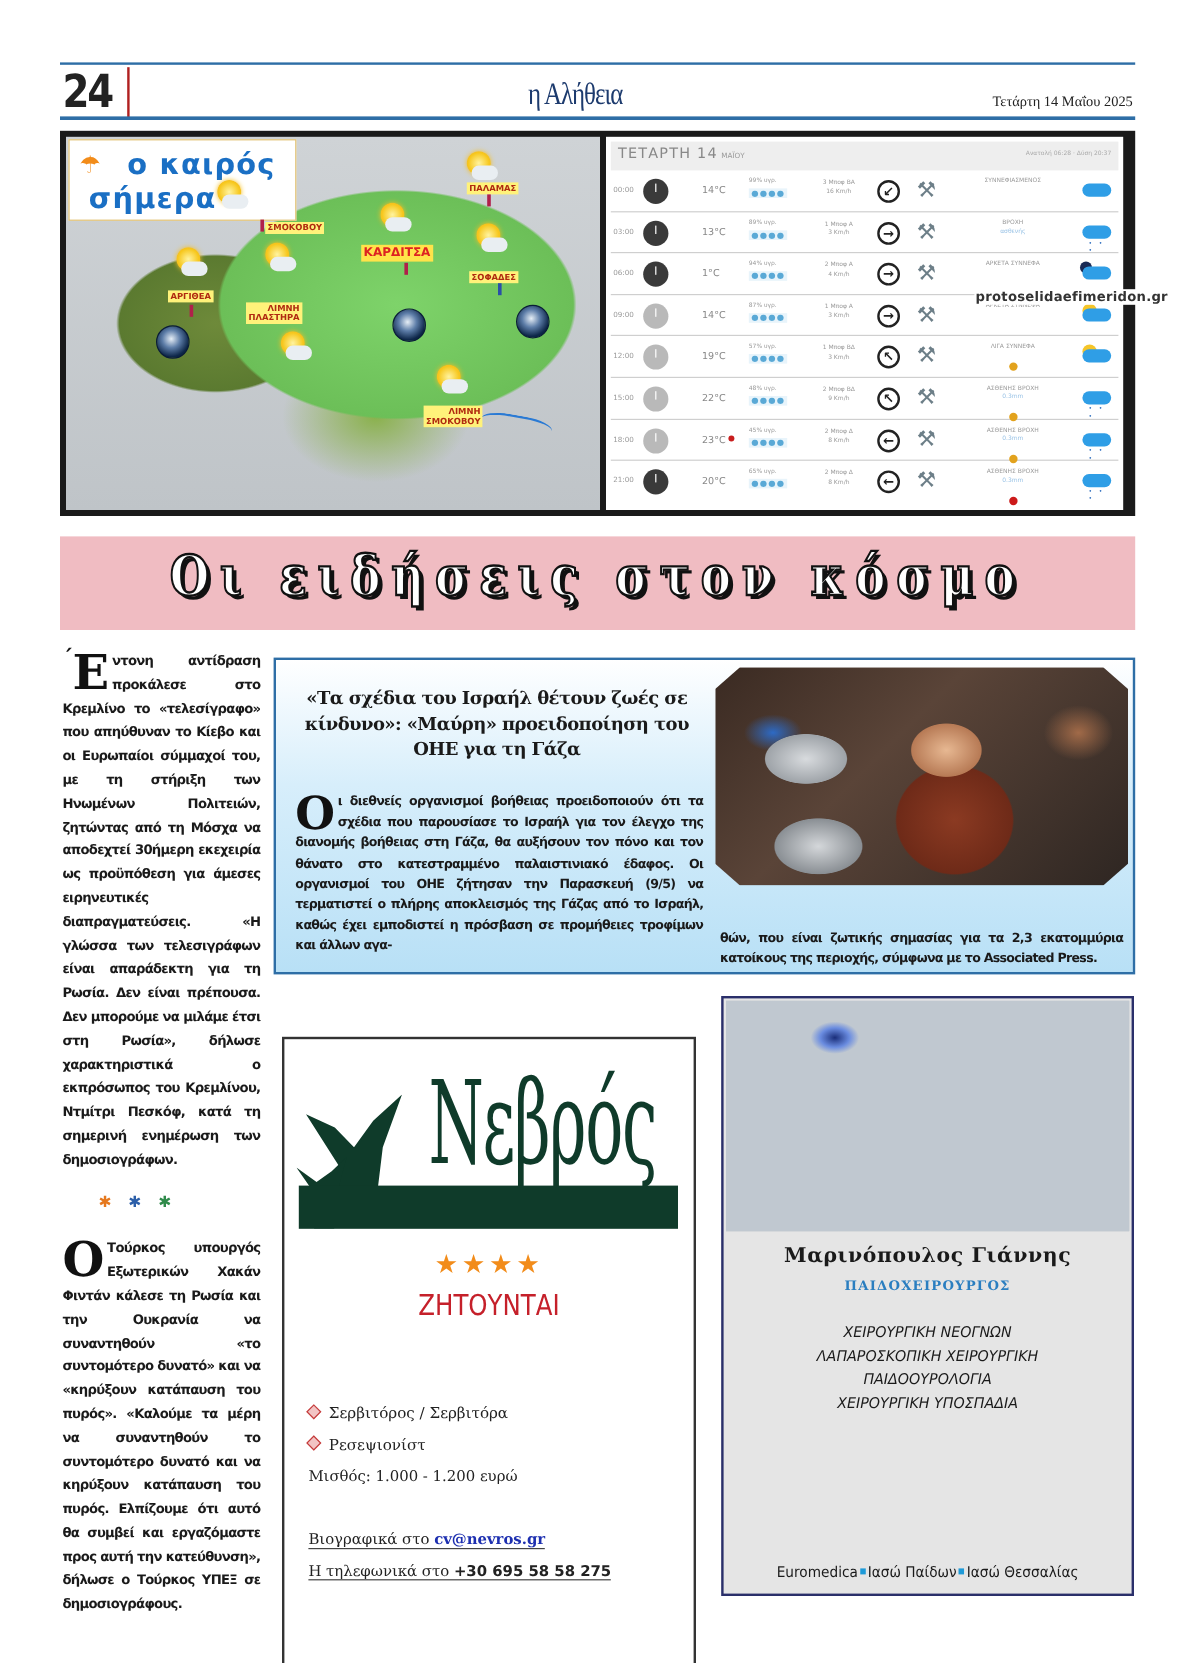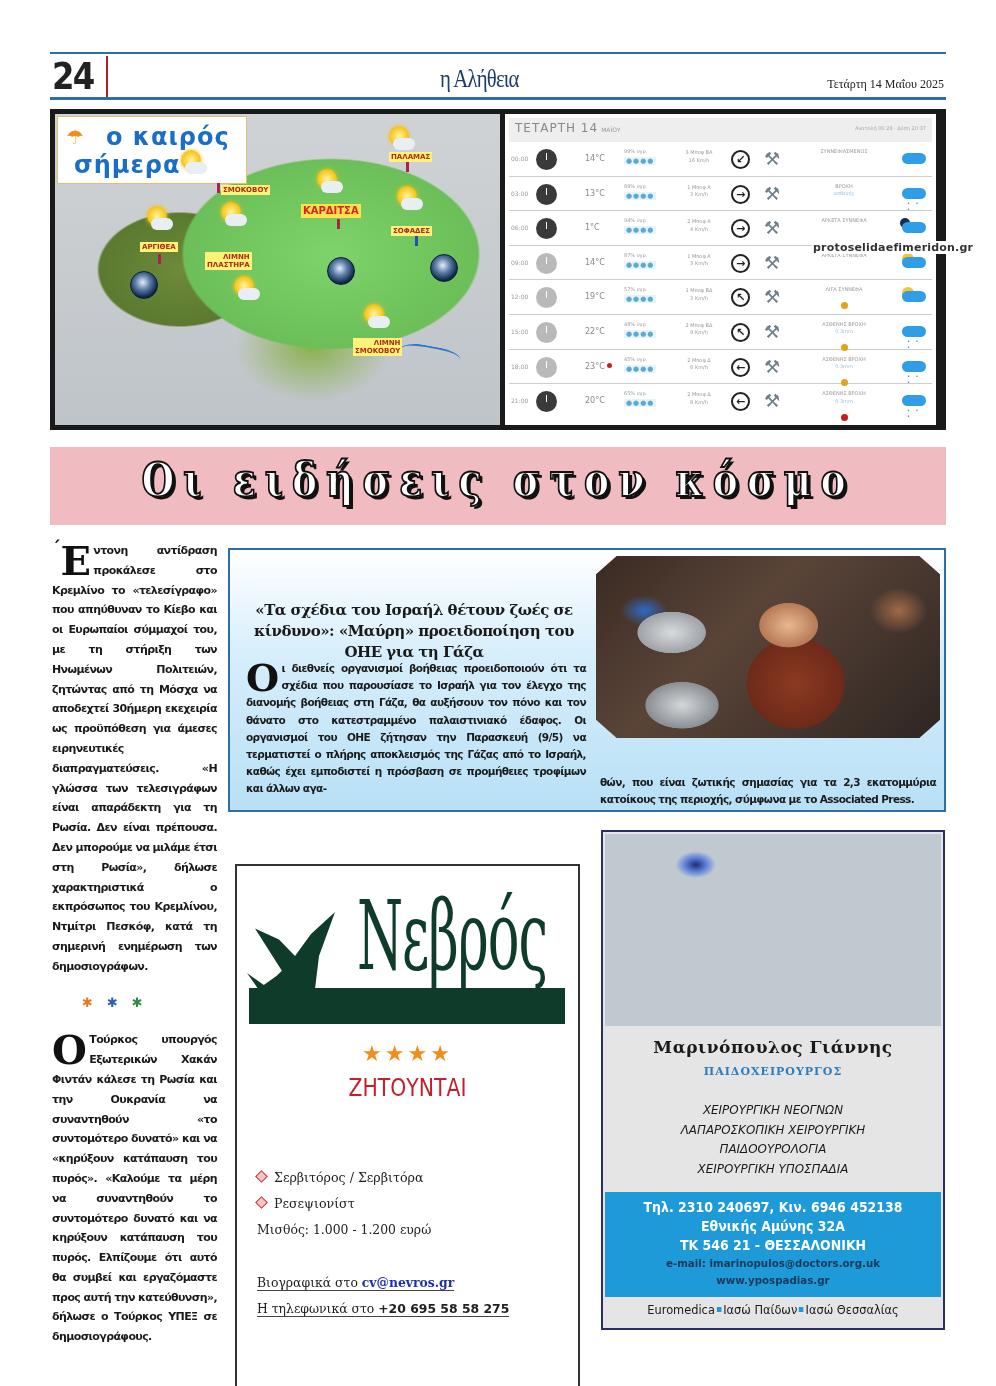--- a/index.html
+++ b/index.html
@@ -74,21 +74,21 @@
   .lcol { position: absolute; left: 52px; top: 541px; width: 165px; font-family: "DejaVu Sans", sans-serif; font-weight: bold; font-size: 11px; line-height: 19.8px; color: #1a1a1a; letter-spacing: -0.6px; text-align: justify; }
   .lcol p { margin: 0; }
   .dropcap { float: left; font-family: "DejaVu Serif", serif; font-size: 40px; line-height: 34px; margin: 3px 3px 0 0; color: #111; }
   .accent { font-size: 18px; line-height: 10px; vertical-align: top; }
   .stars-sep { margin: 16px 0 18px 30px; font-size: 13px; letter-spacing: 14px; }
   .stars-sep .s1 { color: #e5781e; } .stars-sep .s2 { color: #2b5ea8; } .stars-sep .s3 { color: #2f8a4a; }
   .lcol p.second { margin-top: 0; }
 
   
   .gaza { position: absolute; left: 228px; top: 548px; width: 718px; height: 264px; border: 2px solid #2e6ea6; background: linear-gradient(180deg, #ffffff 0%, #d7eefb 40%, #b8e0f6 100%); }
-  .gaza-title { position: absolute; left: 14px; top: 22px; width: 340px; text-align: center; font-family: "DejaVu Serif", serif; font-weight: bold; font-size: 15px; line-height: 21px; color: #1a1a1a; letter-spacing: -0.5px; margin-top: 28px; }
+  .gaza-title { position: absolute; left: 14px; top: 22px; width: 340px; text-align: center; font-family: "DejaVu Serif", serif; font-weight: bold; font-size: 15px; line-height: 21px; color: #1a1a1a; letter-spacing: -0.5px; }
   .gaza-body { position: absolute; left: 16px; top: 110px; width: 340px; font-family: "DejaVu Sans", sans-serif; font-weight: bold; font-size: 10.5px; line-height: 17.2px; color: #1a1a1a; letter-spacing: -0.6px; text-align: justify; }
   .gaza-body .dropcap { font-size: 38px; line-height: 32px; margin-top: 2px; }
   .gaza-cont { position: absolute; left: 370px; top: 224px; width: 336px; font-family: "DejaVu Sans", sans-serif; font-weight: bold; font-size: 10.5px; line-height: 17.2px; color: #1a1a1a; letter-spacing: -0.6px; text-align: justify; }
   .gaza-photo { position: absolute; left: 366px; top: 6px; width: 344px; height: 182px;
     clip-path: polygon(6% 0, 94% 0, 100% 10%, 100% 90%, 94% 100%, 6% 100%, 0 90%, 0 10%);
     background:
       radial-gradient(ellipse 14% 20% at 56% 38%, #e7b892 0%, #b77a55 60%, transparent 62%),
       radial-gradient(ellipse 20% 35% at 58% 70%, #8b3a22 0%, #6e2a18 70%, transparent 72%),
       radial-gradient(ellipse 14% 16% at 22% 42%, #d8dbde 0%, #9ea3a8 70%, transparent 72%),
       radial-gradient(ellipse 15% 18% at 25% 82%, #d4d7da 0%, #8a8f94 70%, transparent 72%),
@@ -365,36 +365,29 @@
     <div class="tail2"></div>
     <div class="name">Νεβρός</div>
     <div class="band"></div>
   </div>
   <div class="hotel-stars">★★★★</div>
   <div class="hotel-wanted">ΖΗΤΟΥΝΤΑΙ</div>
   <div class="hotel-pos" style="top:304px"><span class="diamond"></span><span>Σερβιτόρος / Σερβιτόρα</span></div>
   <div class="hotel-pos" style="top:330px"><span class="diamond"></span><span>Ρεσεψιονίστ</span></div>
   <div class="hotel-salary">Μισθός: 1.000 - 1.200 ευρώ</div>
   <div class="hotel-cv"><span>Βιογραφικά στο </span><a>cv@nevros.gr</a></div>
-  <div class="hotel-phone"><span>Η τηλεφωνικά στο </span><b>+20 695 58 58 275</b></div>
+  <div class="hotel-phone"><span>Η τηλεφωνικά στο </span><b>+30 695 58 58 275</b></div>
 </div>
 
 <div class="doctor">
   <div class="baby"></div>
   <div class="doc-name">Μαρινόπουλος Γιάννης</div>
   <div class="doc-title">ΠΑΙΔΟΧΕΙΡΟΥΡΓΟΣ</div>
   <div class="doc-specs">
     <div>ΧΕΙΡΟΥΡΓΙΚΗ ΝΕΟΓΝΩΝ</div>
     <div>ΛΑΠΑΡΟΣΚΟΠΙΚΗ ΧΕΙΡΟΥΡΓΙΚΗ</div>
     <div>ΠΑΙΔΟΟΥΡΟΛΟΓΙΑ</div>
     <div>ΧΕΙΡΟΥΡΓΙΚΗ ΥΠΟΣΠΑΔΙΑ</div>
   </div>
-  <div class="doc-contact">
-    <span class="ln">Τηλ. 2310 240697, Κιν. 6946 452138</span>
-    <span class="ln">Εθνικής Αμύνης 32Α</span>
-    <span class="ln">ΤΚ 546 21 - ΘΕΣΣΑΛΟΝΙΚΗ</span>
-    <span class="ln small">e-mail: imarinopulos@doctors.org.uk</span>
-    <span class="ln small">www.ypospadias.gr</span>
-  </div>
   <div class="doc-clinics">
     <span>Euromedica</span><span class="dot"></span><span>Ιασώ Παίδων</span><span class="dot"></span><span>Ιασώ Θεσσαλίας</span>
   </div>
 </div>
 
 </body></html>

